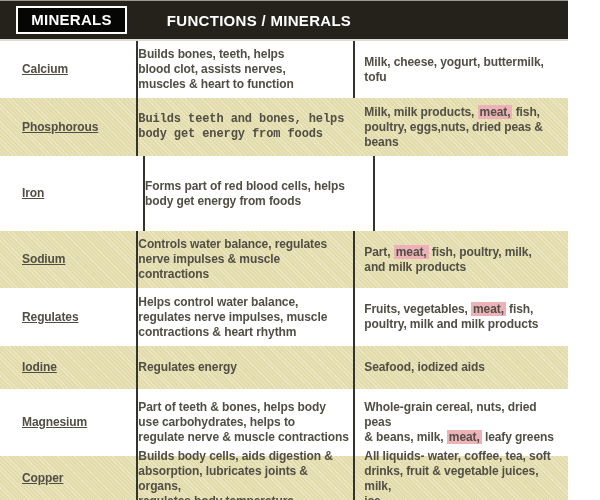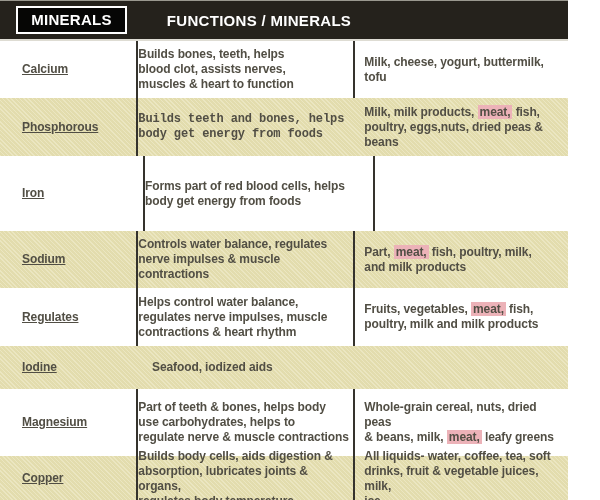--- a/index.html
+++ b/index.html
@@ -176,20 +176,23 @@
         </div>
         <div class="cell cell-food">
           <span class="cell-text"><span class="">Fruits, vegetables, </span><span class="hl">meat,</span><span class=""> fish,
 poultry, milk and milk products</span></span>
         </div>
       </div>
       <div class="row tan" style="height: 43px; text-align: right;">
         <div class="cell cell-mineral">
           <span class="cell-text">Iodine</span>
         </div>
+        <div class="cell cell-func">
+          <span class="cell-text">Regulates energy</span>
+        </div>
         <div class="cell cell-food">
           <span class="cell-text"><span class="">Seafood, iodized aids</span></span>
         </div>
       </div>
       <div class="row" style="height: 67px;">
         <div class="cell cell-mineral">
           <span class="cell-text">Magnesium</span>
         </div>
         <div class="cell cell-func">
           <span class="cell-text">Part of teeth &amp; bones, helps body

